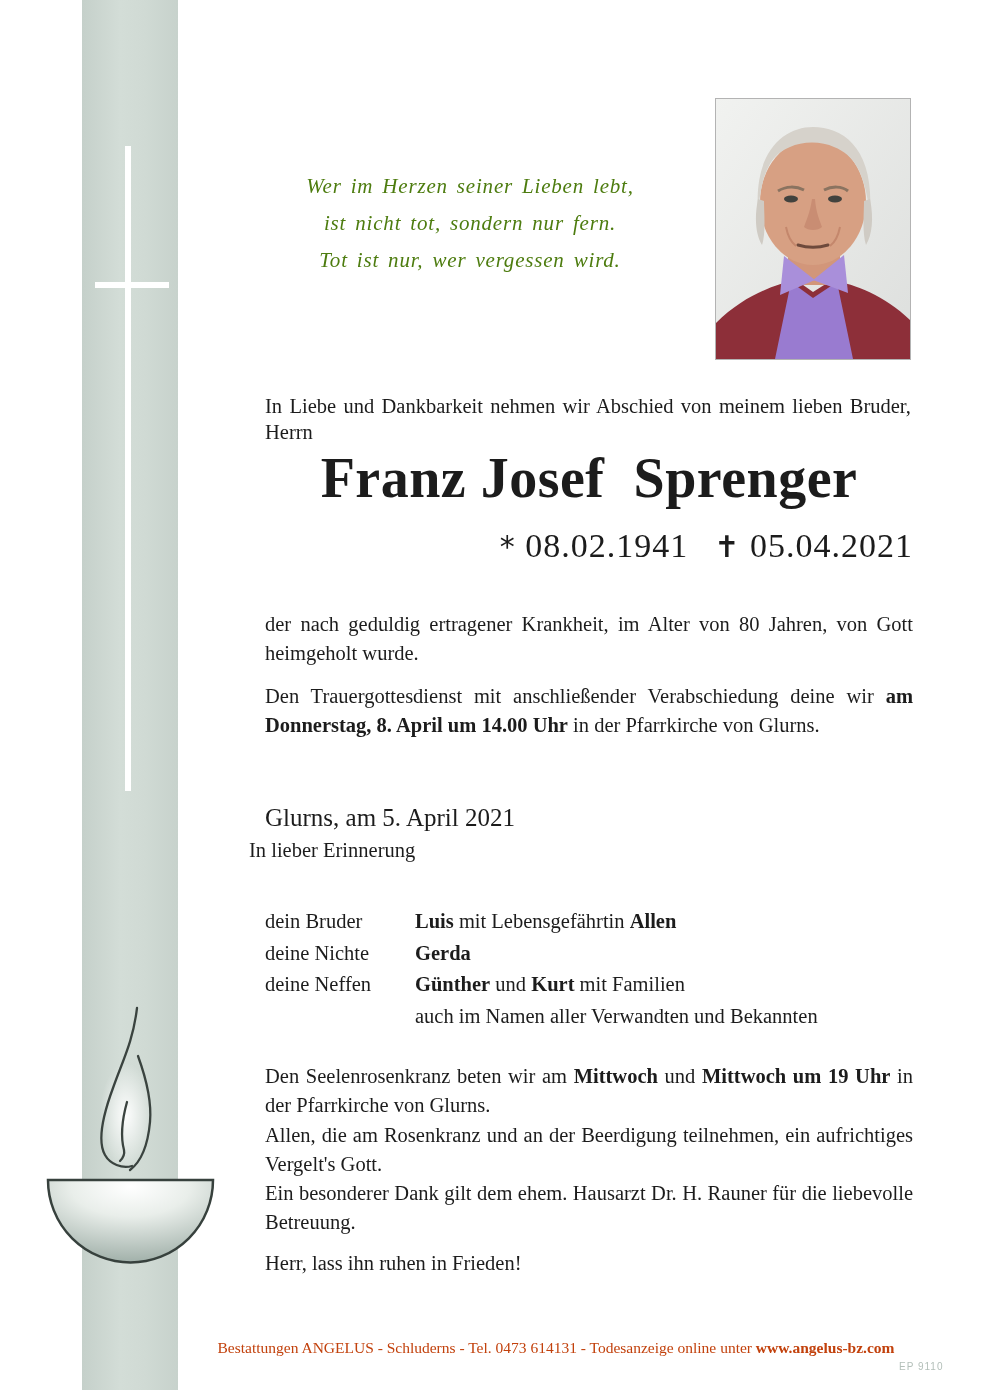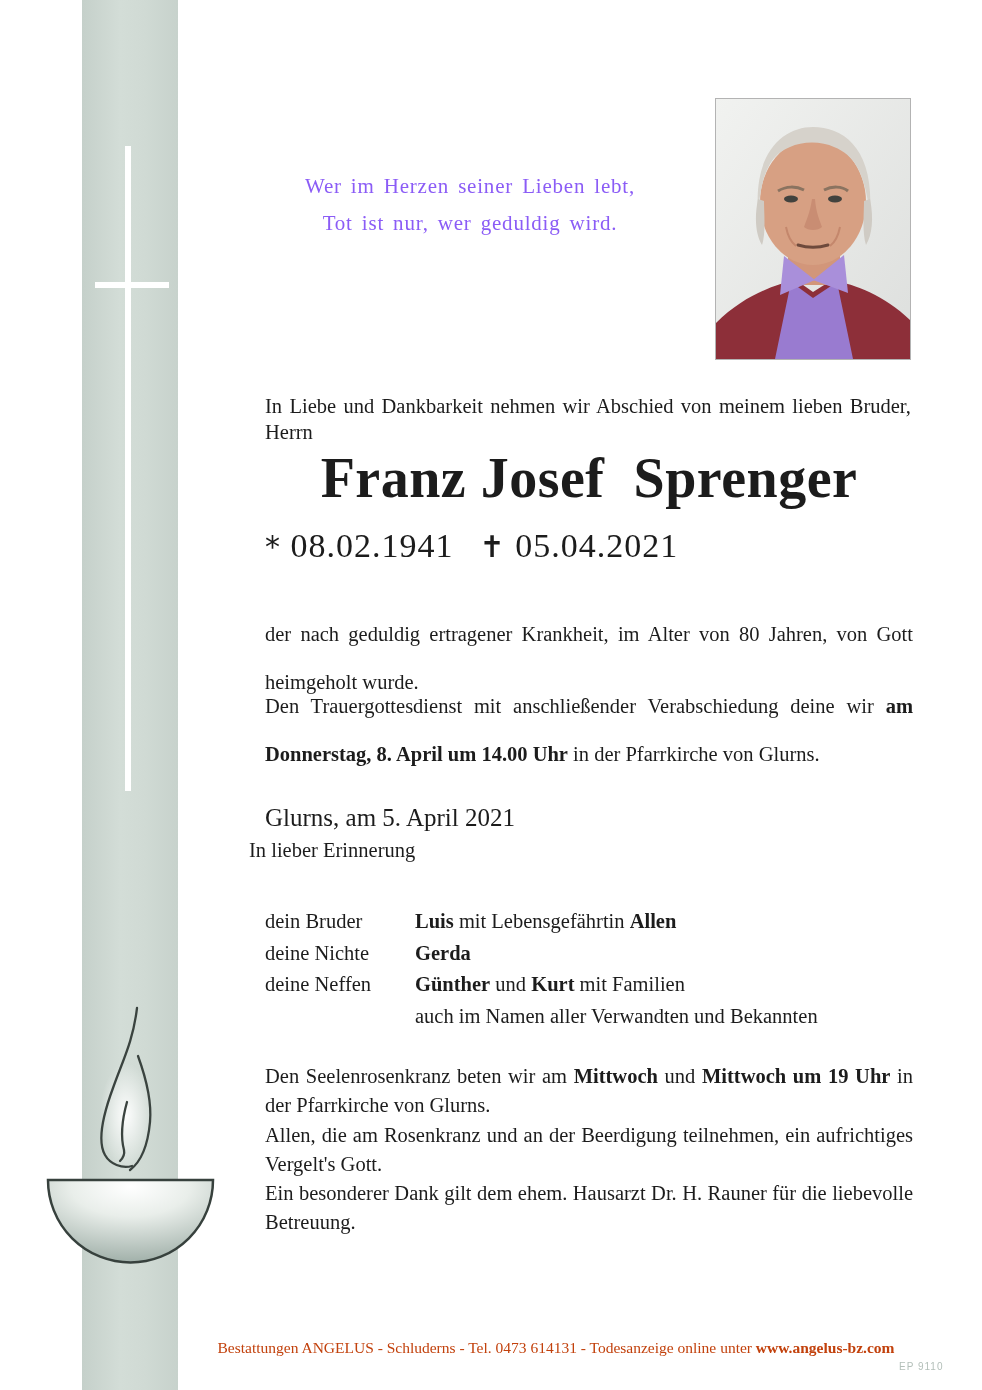--- a/index.html
+++ b/index.html
@@ -20,42 +20,42 @@
   .cross-h{position:absolute;left:95px;top:282px;width:74px;height:6px;background:#ffffff;}
   .candle{position:absolute;left:40px;top:1000px;width:181px;height:270px;}
   
   .photo{
     position:absolute;left:715px;top:98px;width:196px;height:262px;
     border:1px solid #b3b3b3;box-sizing:border-box;background:#eef0ee;
   }
   
   .quote{
     position:absolute;left:265px;top:168px;width:410px;
-    font-size:21px;line-height:37px;
-    text-align:center;letter-spacing:0.8px;word-spacing:3px;color:#8b5cf6;
+    font-style:italic;font-size:21px;line-height:37px;
+    text-align:center;letter-spacing:0.8px;word-spacing:3px;color:#4d7c0f;
   }
   .intro{
     position:absolute;left:265px;top:393px;width:646px;
     font-size:20.5px;line-height:26px;
     text-align:justify;text-align-last:justify;
   }
   .name{
     position:absolute;left:265px;top:443px;width:648px;
     font-size:56px;line-height:70px;font-weight:bold;
     text-align:center;letter-spacing:0.5px;white-space:pre;margin:0;
   }
   .dates{
     position:absolute;left:265px;top:524px;width:648px;
-    font-size:34px;line-height:44px;text-align:left;letter-spacing:1px;
+    font-size:34px;line-height:44px;text-align:right;letter-spacing:1px;
   }
   .dates .sym{font-family:"DejaVu Sans", sans-serif;font-size:30px;}
   .dates .birth{margin-right:26px;}
   .body-par{
     position:absolute;left:265px;width:648px;
-    font-size:20.5px;line-height:48px;text-align:justify;margin:0;
+    font-size:20.5px;line-height:29px;text-align:justify;margin:0;
   }
   .par-passing{top:610px;}
   .par-service{top:682px;}
   .dateline{position:absolute;left:265px;top:772px;font-size:25px;margin-top:32px;}
   .remembrance{position:absolute;left:249px;top:839px;font-size:20.5px;}
   .family{position:absolute;left:265px;top:906px;width:648px;font-size:20.5px;}
   .family .frow{display:flex;line-height:31.5px;}
   .family .flabel{width:150px;flex:0 0 150px;}
   .family .fval{flex:1;}
   .notes{
@@ -136,21 +136,22 @@
 
       <path d="M 96 100 C 94 114 90 122 88 128 C 92 132 102 132 106 128 C 104 122 100 114 99 100" fill="#c98d73"></path>
 
       <path d="M 82 146 C 92 149 102 149 112 146" stroke="#6e4a3c" stroke-width="3" fill="none" stroke-linecap="round"></path>
       <path d="M 70 128 C 72 138 76 144 80 147 M 124 128 C 122 138 118 144 114 147" stroke="#c4876c" stroke-width="2" fill="none"></path>
     </svg>
   </div>
 
   <div class="quote">
     <div>Wer im Herzen seiner Lieben lebt,</div>
-    <div>Tot ist nur, wer geduldig wird.</div>
+    <div>ist nicht tot, sondern nur fern.</div>
+    <div>Tot ist nur, wer vergessen wird.</div>
   </div>
 
   <div class="intro">In Liebe und Dankbarkeit nehmen wir Abschied von meinem lieben Bruder, Herrn</div>
 
   <h1 class="name">Franz Josef  Sprenger</h1>
 
   <div class="dates">
     <span class="birth"><span class="sym">*</span> <span>08.02.1941</span></span><span class="death"><span class="sym">✝</span> <span>05.04.2021</span></span>
   </div>
 
@@ -178,17 +179,18 @@
       <div class="fval"><span>auch im Namen aller Verwandten und Bekannten</span></div>
     </div>
   </div>
 
   <div class="notes">
     <p><span>Den Seelenrosenkranz beten wir am </span><b>Mittwoch</b><span> und </span><b>Mittwoch um 19 Uhr</b><span> in der Pfarrkirche von Glurns.</span></p>
     <p><span>Allen, die am Rosenkranz und an der Beerdigung teilnehmen, ein aufrichtiges Vergelt's Gott.</span></p>
     <p><span>Ein besonderer Dank gilt dem ehem. Hausarzt Dr. H. Rauner für die liebevolle Betreuung.</span></p>
   </div>
 
+  <div class="closing">Herr, lass ihn ruhen in Frieden!</div>
 
   <div class="footer"><span>Bestattungen ANGELUS - Schluderns - Tel. 0473 614131 - Todesanzeige online unter </span><b>www.angelus-bz.com</b></div>
   <div class="print-code">EP 9110</div>
 
 </div>
 
 </body></html>

